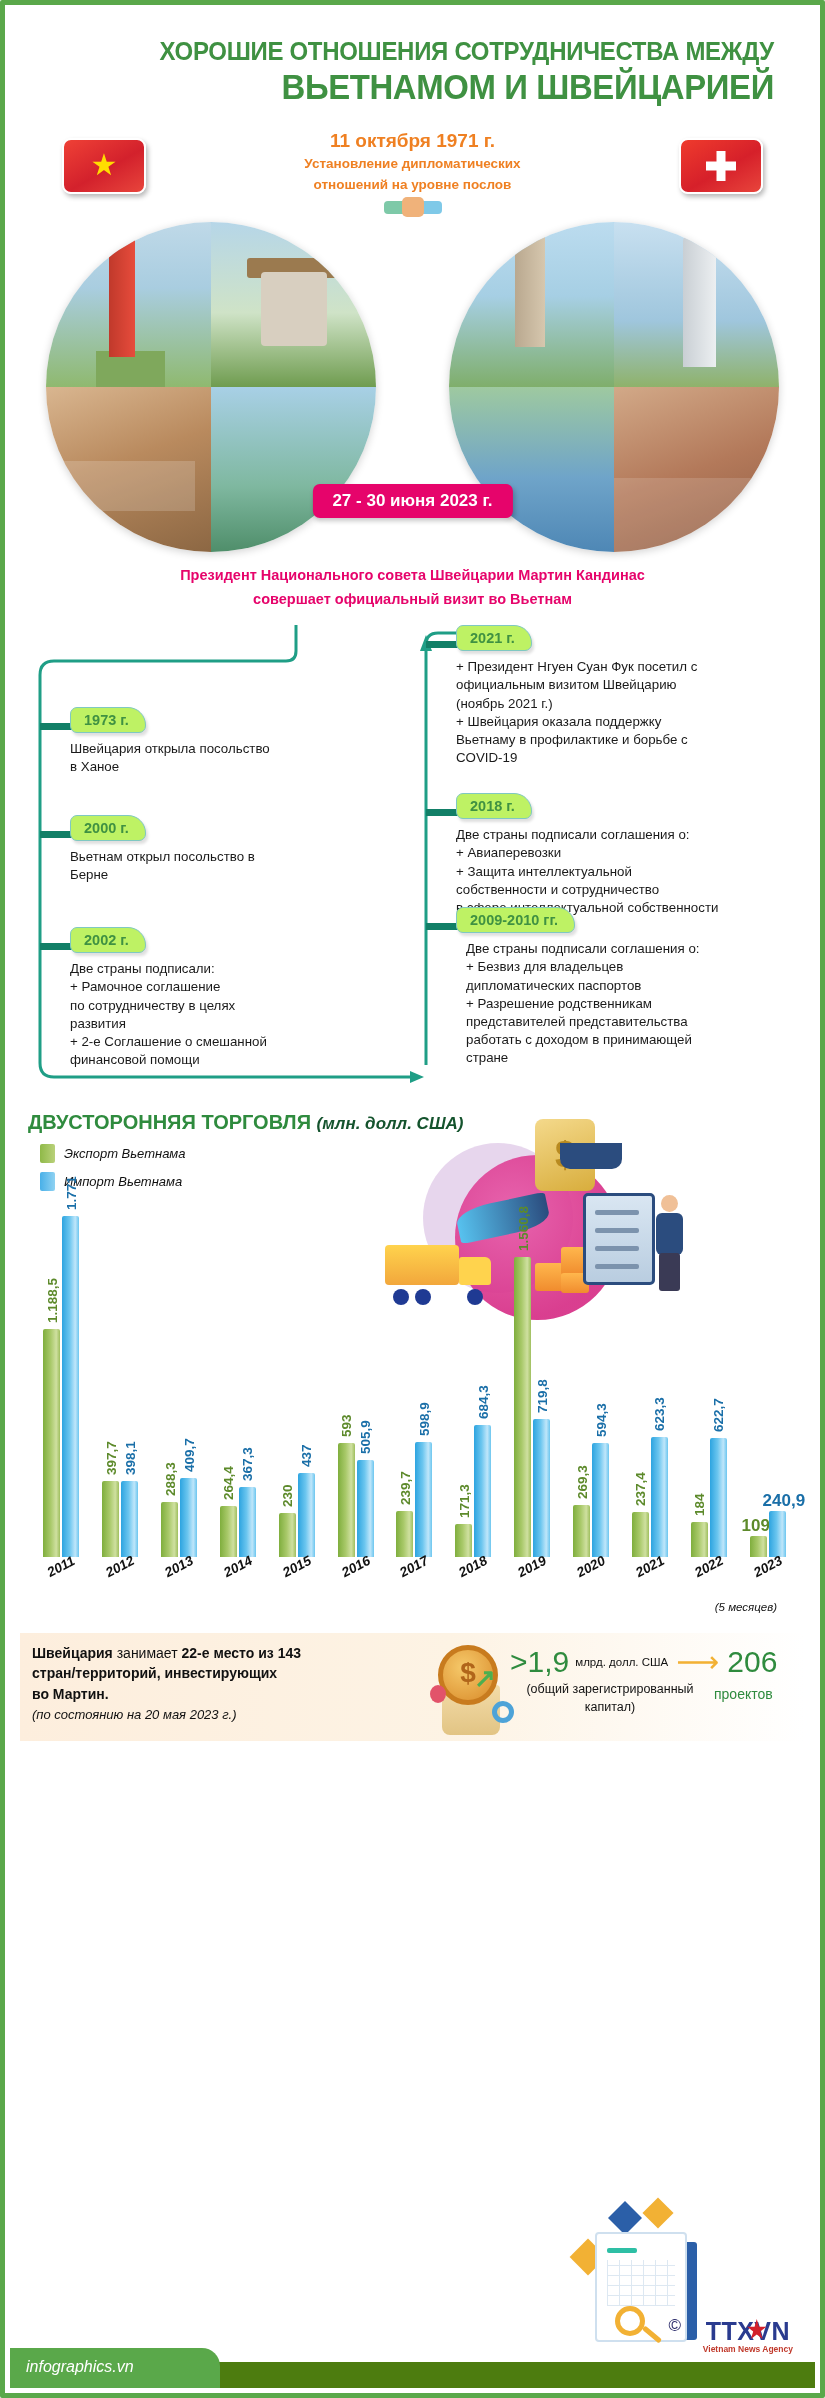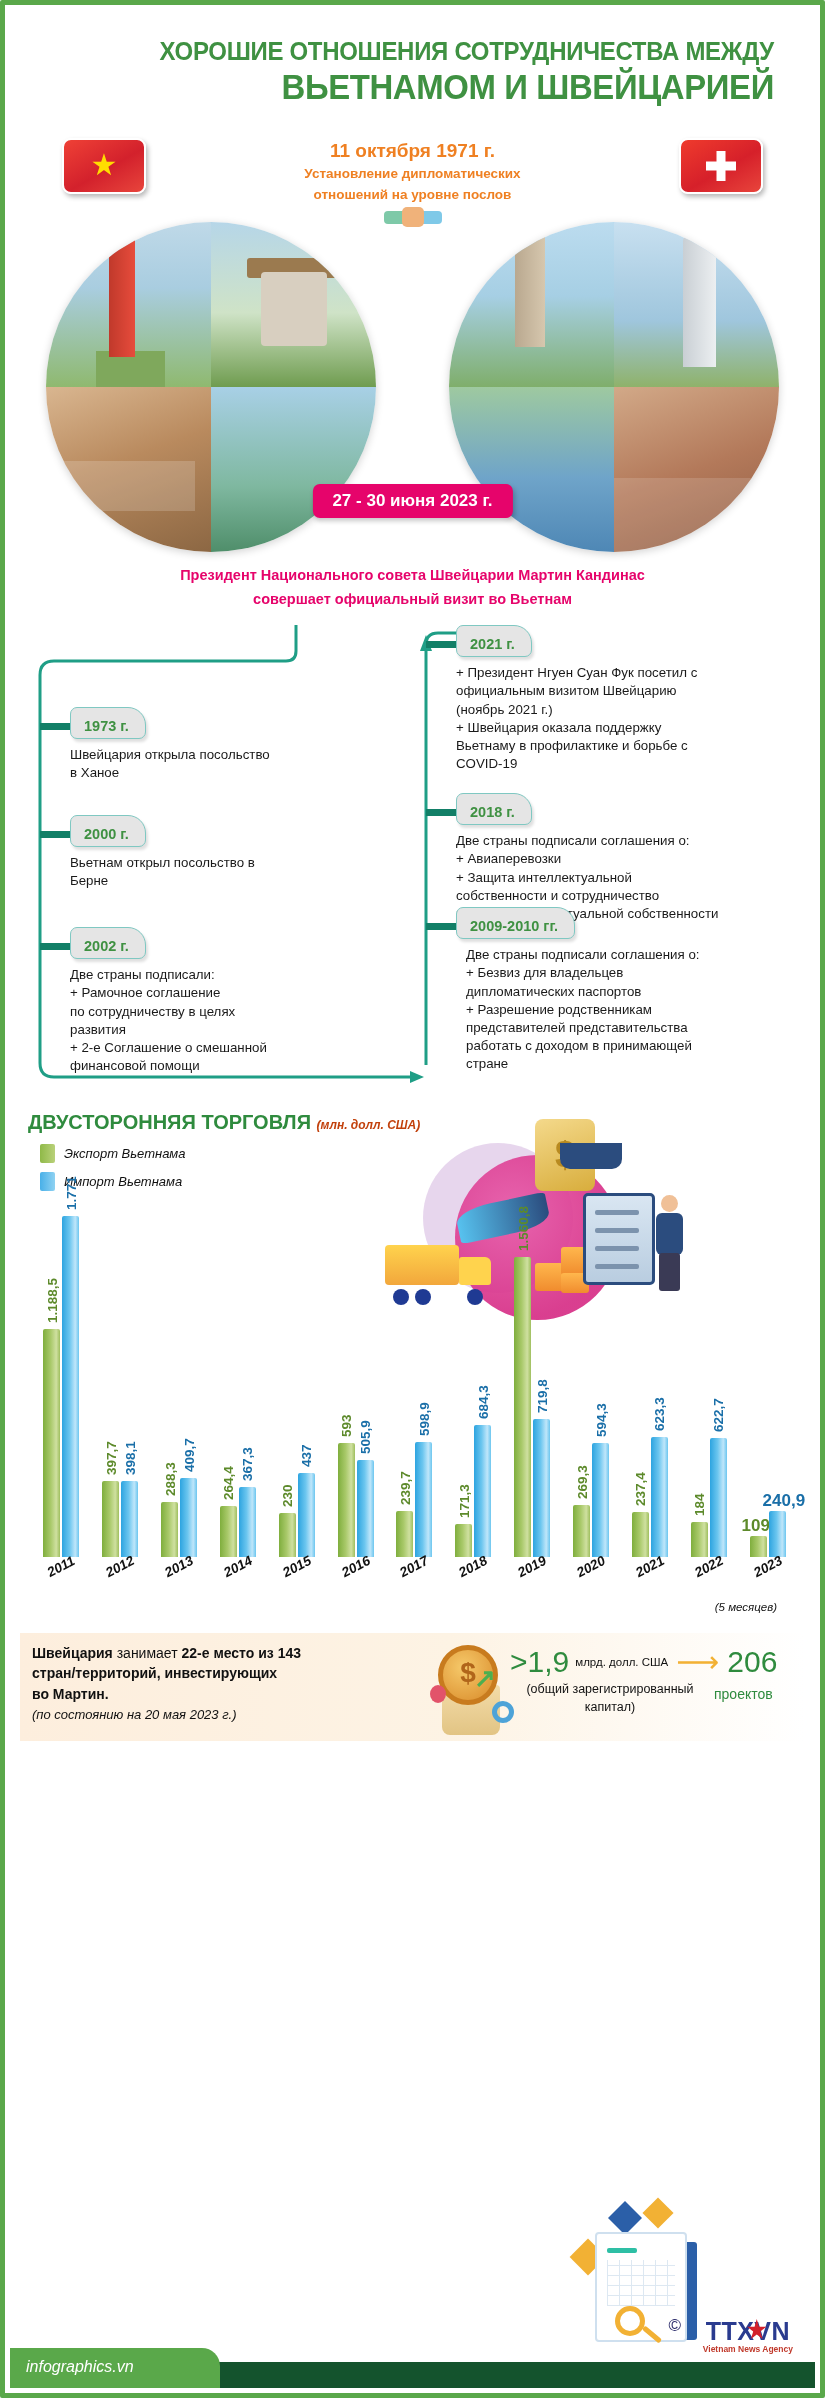--- a/index.html
+++ b/index.html
@@ -41,21 +41,21 @@
     color:#ffdd00; font-size:30px; line-height:1;
   }
   .flag-ch { right:52px; background: linear-gradient(150deg,#ef3b2d,#d6202a 55%,#e8453c); }
   .flag-ch .cross-v, .flag-ch .cross-h {
     position:absolute; background:#fff;
   }
   .flag-ch .cross-v { width:9px; height:30px; left:50%; top:50%; transform:translate(-50%,-50%); }
   .flag-ch .cross-h { height:9px; width:30px; left:50%; top:50%; transform:translate(-50%,-50%); }
 
   .datecol { position:absolute; left:50%; transform:translateX(-50%); top:6px; width:340px; text-align:center; }
-  .date-main { color:#ef8022; font-weight:bold; font-size:19px;margin-top:10px; }
+  .date-main { color:#ef8022; font-weight:bold; font-size:19px; }
   .date-sub { color:#ef8022; font-weight:bold; font-size:13.5px; line-height:1.3; margin-top:3px; }
 
   .handshake { margin: 2px auto 0; width: 58px; height: 26px; position:relative; }
   .hs-l, .hs-r { position:absolute; top:6px; width:26px; height:13px; border-radius:4px; }
   .hs-l { left:0; background:#7ec9a8; }
   .hs-r { right:0; background:#7fc9e8; }
   .hs-m { position:absolute; left:18px; top:2px; width:22px; height:20px; border-radius:5px; background:#f0b27a; }
 
   
   .photos { position:relative; height:340px; margin-top:2px; }
@@ -93,30 +93,30 @@
     padding:7px 20px; border-radius:7px; box-shadow:2px 3px 5px rgba(0,0,0,.22);
     white-space:nowrap;
   }
   .visit-cap { text-align:center; color:#e6046b; font-weight:bold; font-size:14.5px; line-height:1.35; margin-top:4px; padding:0 40px; }
 
   
   .timeline { position:relative; margin-top:16px; height:480px; }
   .tl-svg { position:absolute; left:0; top:0; }
   .tl-card { position:absolute; }
   .tl-pill {
-    display:inline-block; background:#e5e5e5; border:1.6px solid #7fc8c2; border-radius:7px 18px 7px 7px;
-    padding:10px 16px 4px 13px; color:#3f9142; font-weight:bold; font-size:14.5px;
+    display:inline-block; background:#bef264; border:1.6px solid #7fc8c2; border-radius:7px 18px 7px 7px;
+    padding:4px 16px 4px 13px; color:#3f9142; font-weight:bold; font-size:14.5px;
     box-shadow:2px 3px 3px rgba(0,0,0,.13);
   }
   .tl-body { margin-top:7px; font-size:13.3px; line-height:1.37; color:#1a1a1a; }
 
   
   .chart-sec { position:relative; margin-top:6px; padding:0 18px; }
   .chart-title { font-weight:bold; font-size:20px; color:#2f8b3e; }
-  .chart-title .unit { font-style:italic; font-weight:bold; font-size:12px; color:#c2410c; }
+  .chart-title .unit { font-style:italic; font-weight:bold; font-size:17px; color:#14532d; }
   .legend { margin-top:10px; margin-left:12px; }
   .leg-item { display:flex; align-items:center; gap:9px; margin-bottom:9px; }
   .leg-sw { width:15px; height:19px; border-radius:2px; }
   .leg-green { background:linear-gradient(90deg,#8fb948,#b9d17a); }
   .leg-blue { background:linear-gradient(90deg,#49b0e8,#8fd2f2); }
   .leg-lbl { font-style:italic; font-size:13px; color:#111; }
 
   .illus { position:absolute; right:120px; top:24px; width:310px; height:200px; }
   .globe { position:absolute; left:70px; top:20px; width:165px; height:165px; border-radius:50%;
            background: radial-gradient(circle at 35% 35%, #e85aa8, #d62e86 70%); opacity:.92; }
@@ -208,21 +208,21 @@
   .magnif { position:absolute; left:60px; top:104px; width:30px; height:30px; border:5px solid #f2b134; border-radius:50%; }
   .magnif-h { position:absolute; left:86px; top:130px; width:22px; height:5px; background:#f2b134; transform:rotate(40deg); border-radius:2px; }
 
   .copyright { position:absolute; right:134px; bottom:52px; font-size:17px; color:#2b2b6b; }
   .ttxvn { position:absolute; right:22px; bottom:34px; text-align:center; }
   .ttxvn .mark { color:#2a3b8f; font-weight:bold; font-size:25px; letter-spacing:.5px; position:relative; }
   .ttxvn .star-red { position:absolute; left:44px; top:2px; width:20px; height:22px; background:#d3212c;
     clip-path: polygon(50% 0%, 61% 35%, 98% 35%, 68% 57%, 79% 91%, 50% 70%, 21% 91%, 32% 57%, 2% 35%, 39% 35%); }
   .ttxvn .sub { color:#c0392b; font-size:8.5px; font-weight:bold; margin-top:-2px; }
 
-  .footbar { position:absolute; left:0; right:0; bottom:0; height:26px; background:#14532d; }
+  .footbar { position:absolute; left:0; right:0; bottom:0; height:26px; background:#4d7c0f; }
   .footbar .tab { position:absolute; left:0; top:-14px; height:40px; width:210px;
                   background:#5aa84a; border-radius:0 18px 0 0; }
   .footbar .txt { position:absolute; left:16px; top:-4px; color:#fff; font-style:italic; font-size:16px; }
 </style>
 </head>
 <body>
 
 <div class="page">
 <div class="inner">
 

